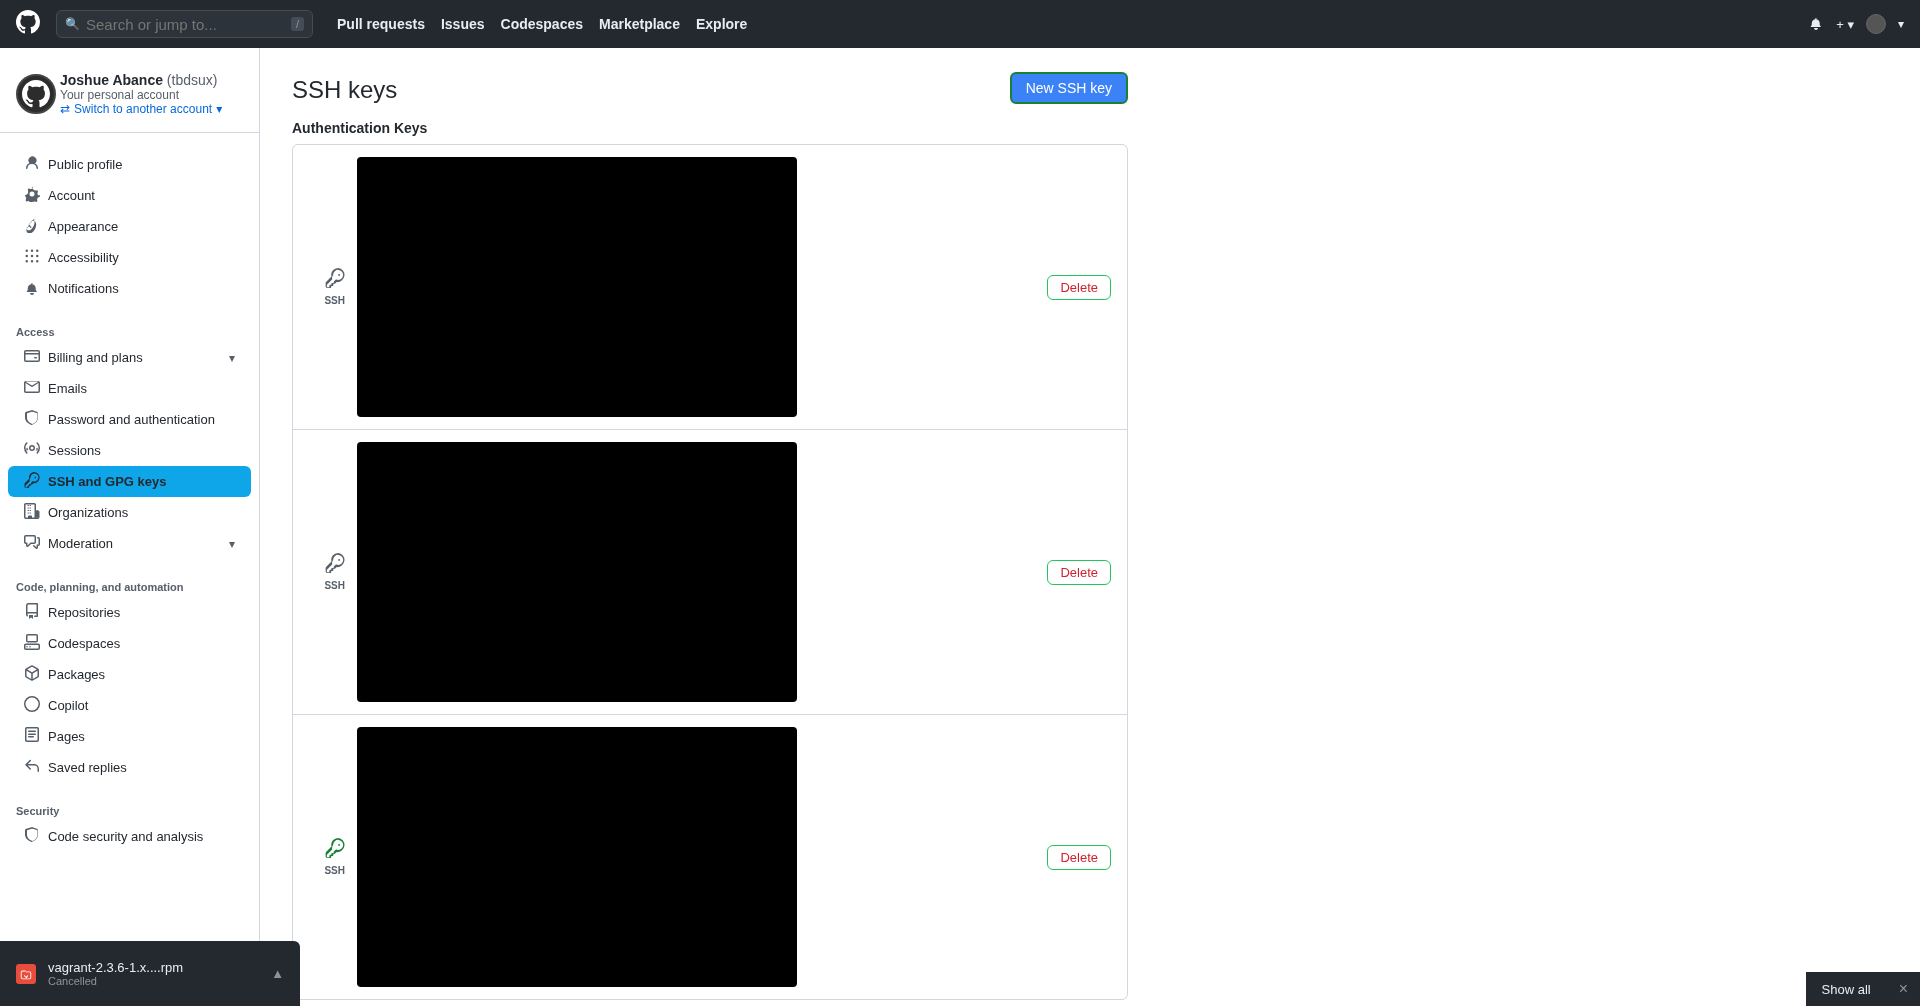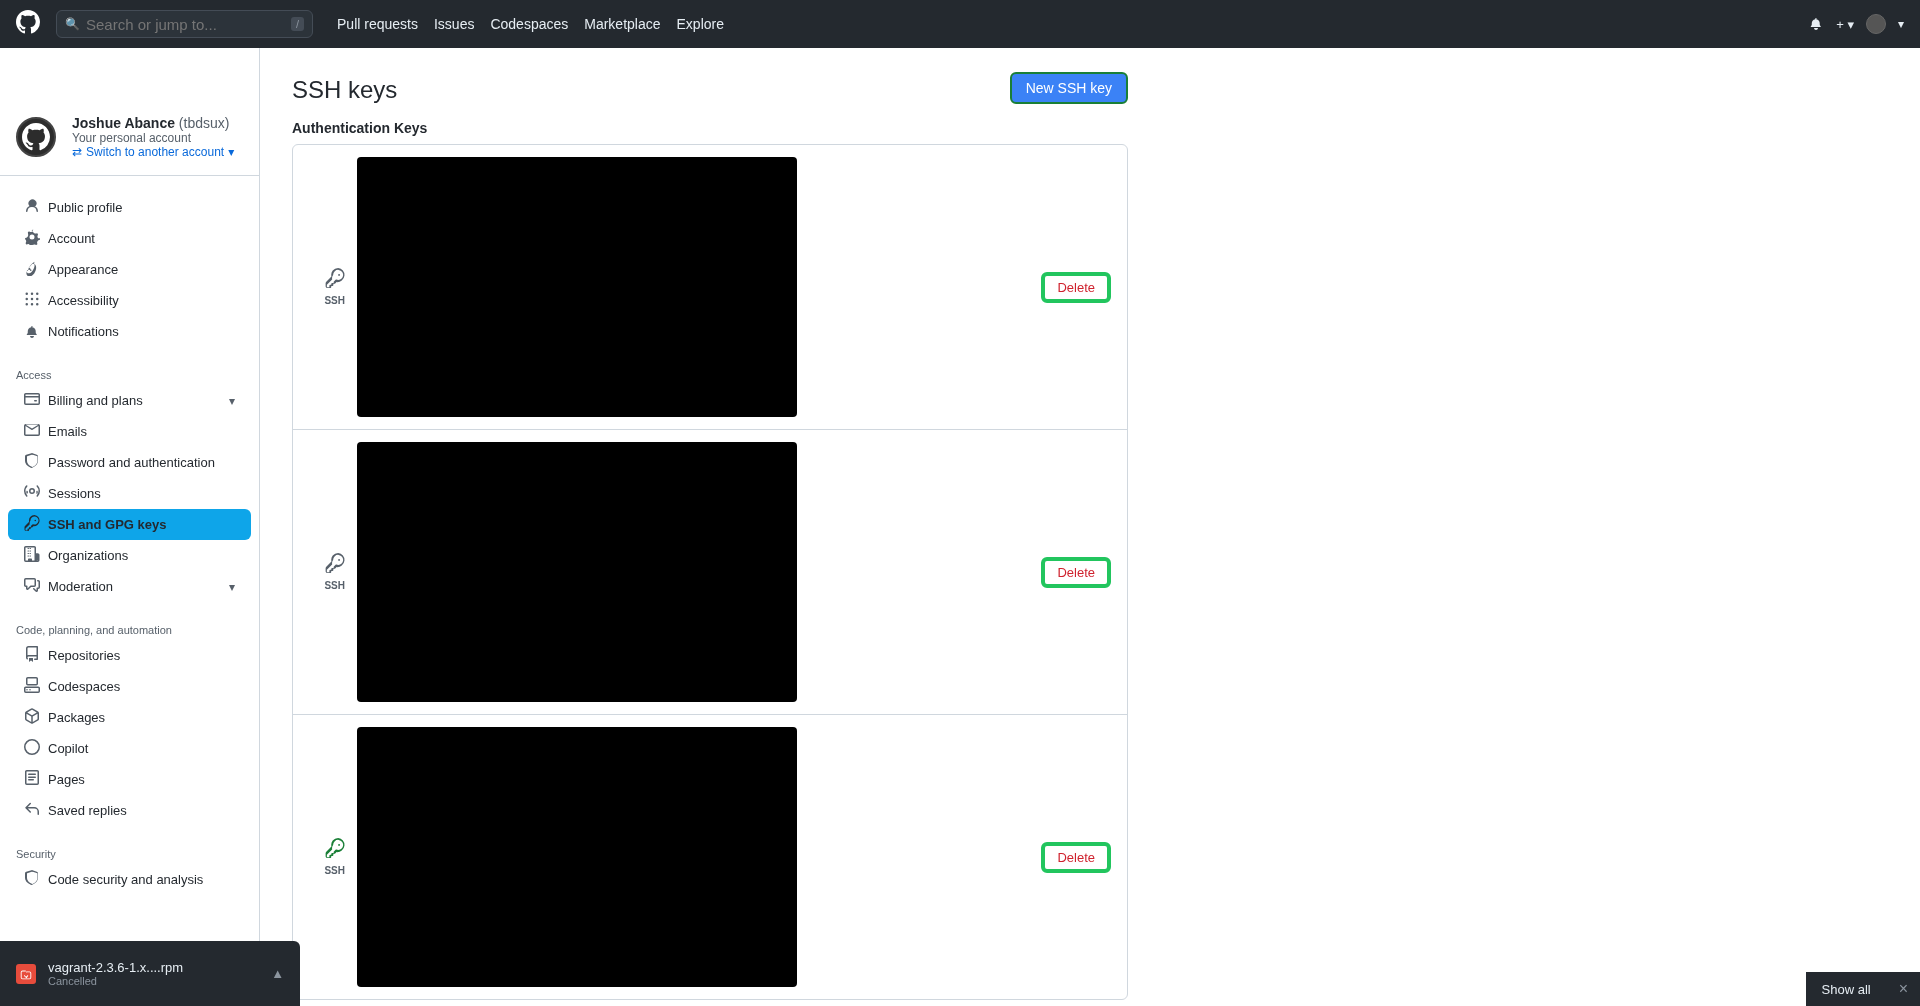--- a/index.html
+++ b/index.html
@@ -41,21 +41,21 @@
       flex: 1;
     }
     .topnav-search .kbd {
       background: #444c56;
       border-radius: 3px;
       padding: 1px 5px;
       font-size: 11px;
       color: #8b949e;
     }
     .topnav-links { display: flex; gap: 16px; margin-left: 8px; }
-    .topnav-links a { color: #e6edf3; font-size: 14px; font-weight: 400; text-decoration: none; cursor: pointer; }
+    .topnav-links a { color: #e6edf3; font-size: 14px; font-weight: 700; text-decoration: none; cursor: pointer; }
     .topnav-right { margin-left: auto; display: flex; align-items: center; gap: 12px; }
     .topnav-icon { color: #e6edf3; font-size: 16px; cursor: pointer; }
     .topnav-avatar {
       width: 20px; height: 20px;
       background: #555;
       border-radius: 50%;
       cursor: pointer;
       border: 1px solid #666;
     }
 
@@ -71,44 +71,43 @@
     .sidebar {
       width: 260px;
       min-width: 260px;
       padding: 24px 0;
       border-right: 1px solid #d0d7de;
       background: #fff;
     }
     .sidebar-user {
       display: flex;
       align-items: center;
-      gap: 16px;
+      gap: 4px;
       padding: 0 16px 16px 16px;
       border-bottom: 1px solid #d0d7de;
       margin-bottom: 8px;
-      margin-top: 43px;
     }
     .sidebar-avatar {
       width: 40px; height: 40px;
       border-radius: 50%;
       background: #2c2c2c;
       border: 2px solid #444;
       display: flex; align-items: center; justify-content: center;
       color: white; font-size: 16px; font-weight: bold;
     }
     .sidebar-user-info {}
     .sidebar-username { font-weight: 600; font-size: 14px; color: #24292f; }
     .sidebar-account-type { font-size: 12px; color: #57606a; }
     .sidebar-switch { font-size: 12px; color: #0969da; cursor: pointer; display: flex; align-items: center; gap: 4px; }
 
     .sidebar-section { padding: 8px 0; }
     .sidebar-section-title {
       padding: 6px 16px 4px;
       font-size: 11px;
-      font-weight: 400;
+      font-weight: 700;
       color: #57606a;
       text-transform: none;
       letter-spacing: 0;
     }
     .sidebar-item {
       display: flex;
       align-items: center;
       gap: 8px;
       padding: 6px 16px;
       cursor: pointer;
@@ -147,21 +146,21 @@
       border: 1px solid rgba(31,35,40,0.15);
       border-radius: 6px;
       padding: 6px 14px;
       font-size: 14px;
       font-weight: 500;
       cursor: pointer;
     }
     .btn-delete {
       background: #fff;
       color: #cf222e;
-      border: 4px solid #22c55e;
+      border: 1px solid #22c55e;
       border-radius: 6px;
       padding: 4px 12px;
       font-size: 13px;
       cursor: pointer;
     }
 
     .section-description {
       font-size: 14px;
       color: #24292f;
       margin-bottom: 12px;

